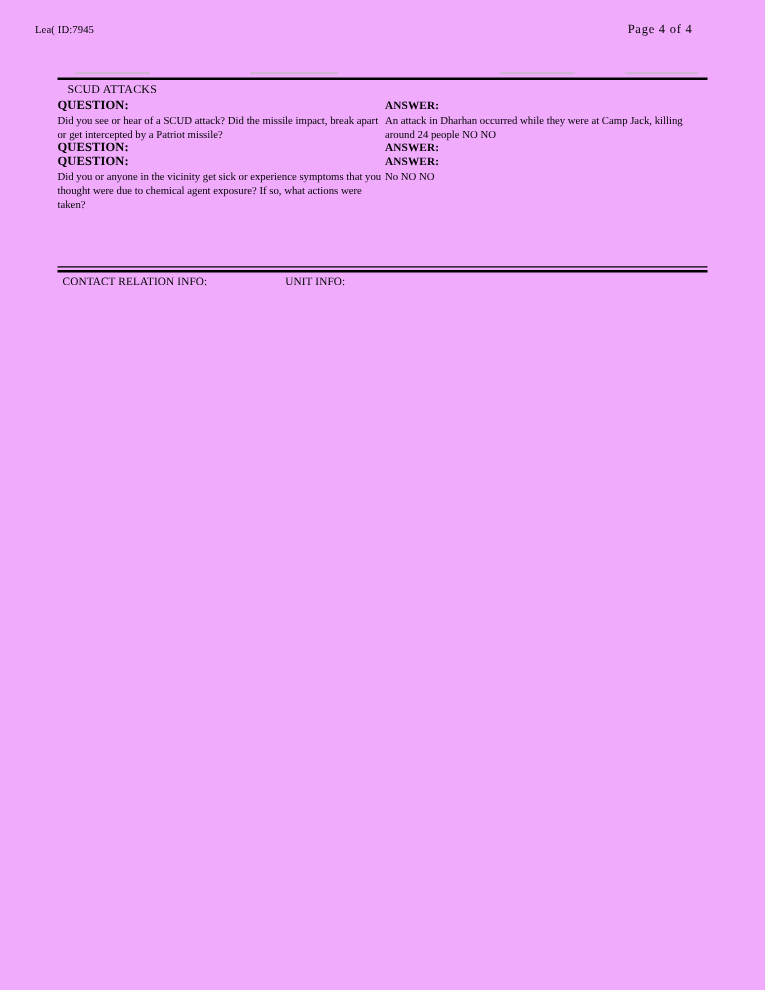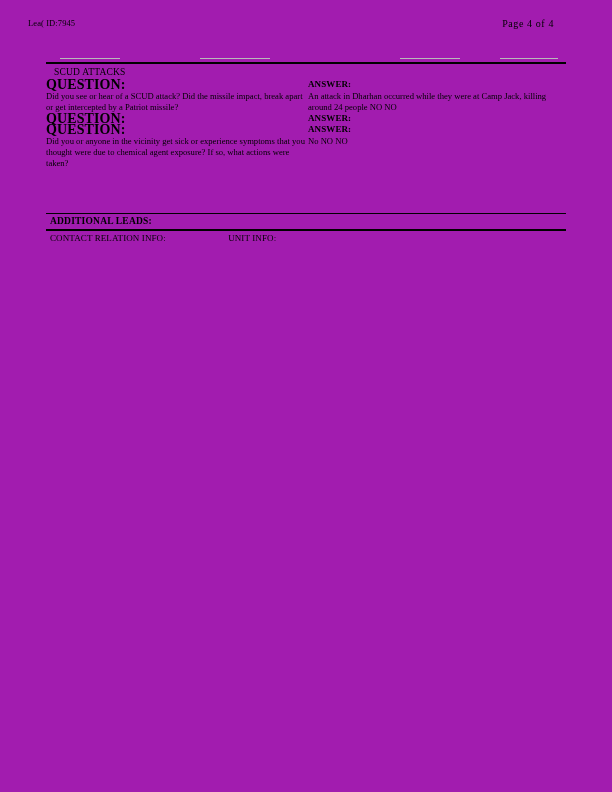--- a/index.html
+++ b/index.html
@@ -15,21 +15,21 @@
     color: #000000;
     overflow: hidden;
   }
 
   .page {
     position: absolute;
     left: 0;
     top: 0;
     width: 612px;
     height: 792px;
-    background: #a21caf;
+    background: #f0abfc;
   }
 
   
   .header {
     position: absolute;
     left: 28px;
     top: 18px;
     width: 556px;
     height: 16px;
   }
@@ -94,21 +94,21 @@
     table-layout: fixed;
   }
   .qa-table td {
     vertical-align: top;
     padding: 0;
   }
   .col-q { width: 262px; }
   .col-a { width: 258px; }
 
   .lbl {
-    font-size: 14px;
+    font-size: 10px;
     font-weight: bold;
     padding-left: 14px;
     line-height: 11.5px;
     letter-spacing: 0.1px;
   }
   .lbl-a {
     font-size: 9px;
     font-weight: bold;
     padding-left: 2px;
     line-height: 11.5px;
@@ -197,21 +197,20 @@
         <tr>
           <td class="txt">Did you or anyone in the vicinity get sick or experience symptoms that you thought were due to chemical agent exposure?  If so, what actions were taken?</td>
           <td class="txt-a">No NO NO</td>
         </tr>
       </tbody>
     </table>
   </div>
 
   <div class="leads">
     <div class="rule-thin"></div>
-    <div class="leads-title">ADDITIONAL LEADS:</div>
     <div class="rule-bottom"></div>
     <div class="leads-fields">
       <span>CONTACT RELATION INFO:</span>
       <span class="field2">UNIT INFO:</span>
     </div>
   </div>
 
 </div>
 
 </body></html>

